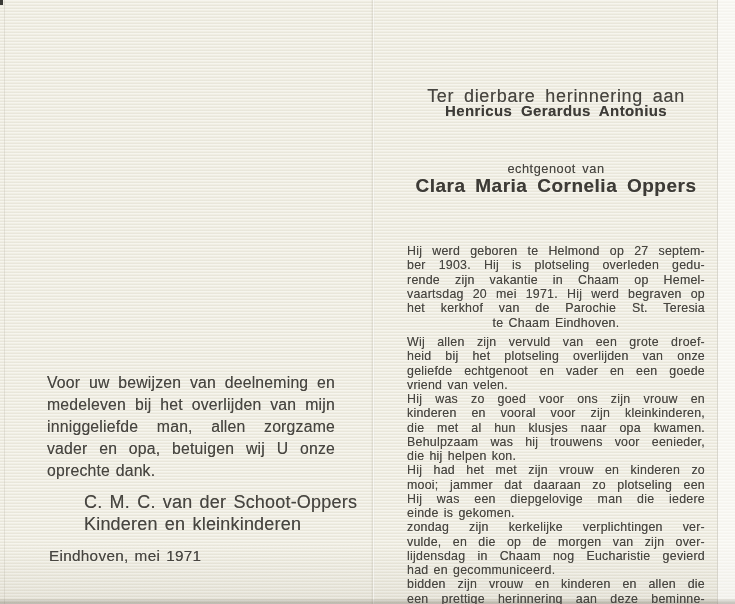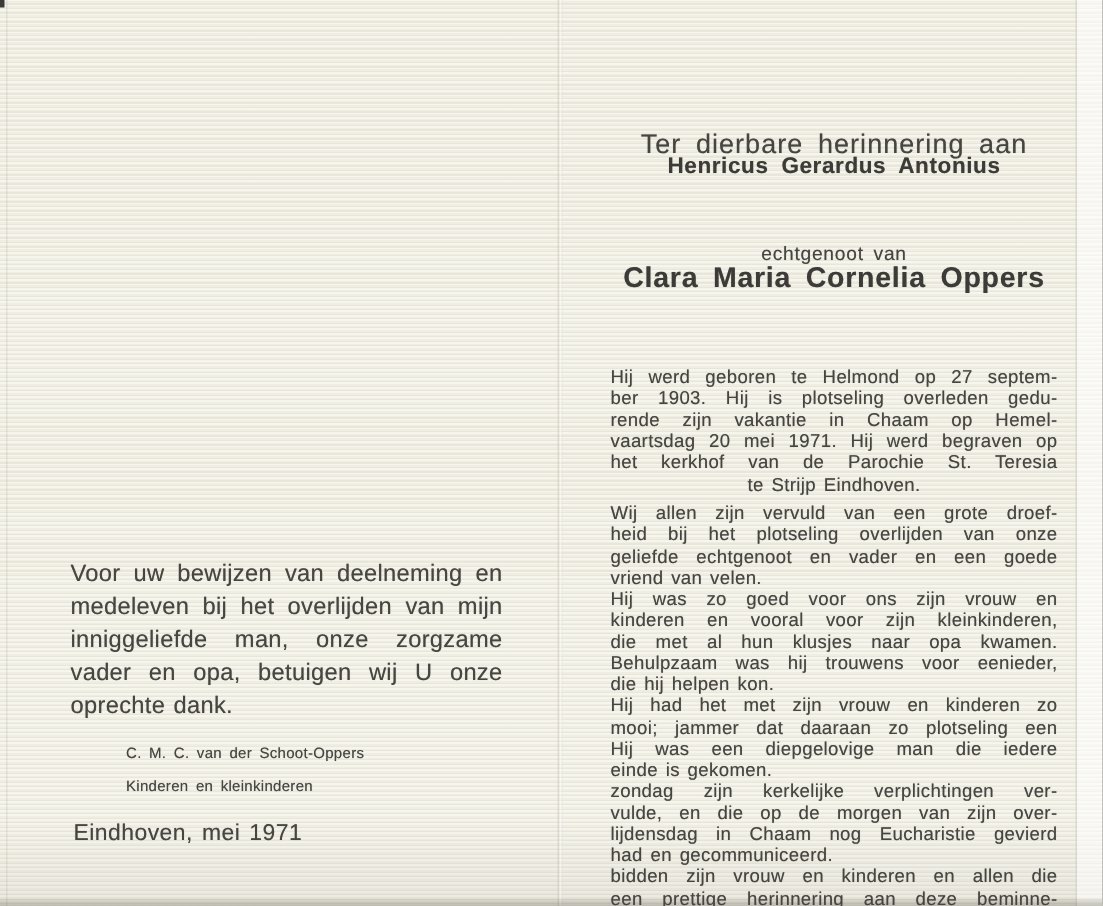--- a/index.html
+++ b/index.html
@@ -65,21 +65,21 @@
   
   .thanks {
     position: absolute;
     left: 47px; top: 372px; width: 288px;
     font-size: 15.8px; line-height: 22.1px;
     letter-spacing: 0.2px; word-spacing: 1px;
   }
   .sig {
     position: absolute;
     left: 84px; top: 492px; width: 270px;
-    font-size: 10px; line-height: 21.5px;
+    font-size: 18px; line-height: 21.5px;
     letter-spacing: 0.2px; word-spacing: 2px;
   }
   .place-date {
     position: absolute;
     left: 49px; top: 547px;
     font-size: 15.3px;
     letter-spacing: 0.3px; word-spacing: 1.5px;
   }
 
   
@@ -125,21 +125,21 @@
   <div class="fold"></div>
   <div class="edge-right"></div>
   <div class="edge-bottom"></div>
   <div class="corner-speck"></div>
 
   <section>
 
     <div class="thanks">
       <div class="ln j">Voor uw bewijzen van deelneming en</div>
       <div class="ln j">medeleven bij het overlijden van mijn</div>
-      <div class="ln j">inniggeliefde man, onze zorgzame</div>
+      <div class="ln j">inniggeliefde man, allen zorgzame</div>
       <div class="ln j">vader en opa, betuigen wij U onze</div>
       <div class="ln">oprechte dank.</div>
     </div>
 
     <div class="sig">
       <div class="ln">C. M. C. van der Schoot-Oppers</div>
       <div class="ln">Kinderen en kleinkinderen</div>
     </div>
 
     <div class="place-date ln">Eindhoven, mei 1971</div>
@@ -155,21 +155,21 @@
 
     <div class="rp-col spouse-label ln">echtgenoot van</div>
     <div class="rp-col spouse-name ln">Clara Maria Cornelia Oppers</div>
 
     <div class="body1">
       <div class="ln j">Hij werd geboren te Helmond op 27 septem-</div>
       <div class="ln j">ber 1903. Hij is plotseling overleden gedu-</div>
       <div class="ln j">rende zijn vakantie in Chaam op Hemel-</div>
       <div class="ln j">vaartsdag 20 mei 1971. Hij werd begraven op</div>
       <div class="ln j">het kerkhof van de Parochie St. Teresia</div>
-      <div class="ln c">te Strijp Eindhoven.</div>
+      <div class="ln c">te Chaam Eindhoven.</div>
     </div>
 
     <div class="body2">
       <div class="ln j">Wij allen zijn vervuld van een grote droef-</div>
       <div class="ln j">heid bij het plotseling overlijden van onze</div>
       <div class="ln j">geliefde echtgenoot en vader en een goede</div>
       <div class="ln">vriend van velen.</div>
       <div class="ln j">Hij was zo goed voor ons zijn vrouw en</div>
       <div class="ln j">kinderen en vooral voor zijn kleinkinderen,</div>
       <div class="ln j">die met al hun klusjes naar opa kwamen.</div>

